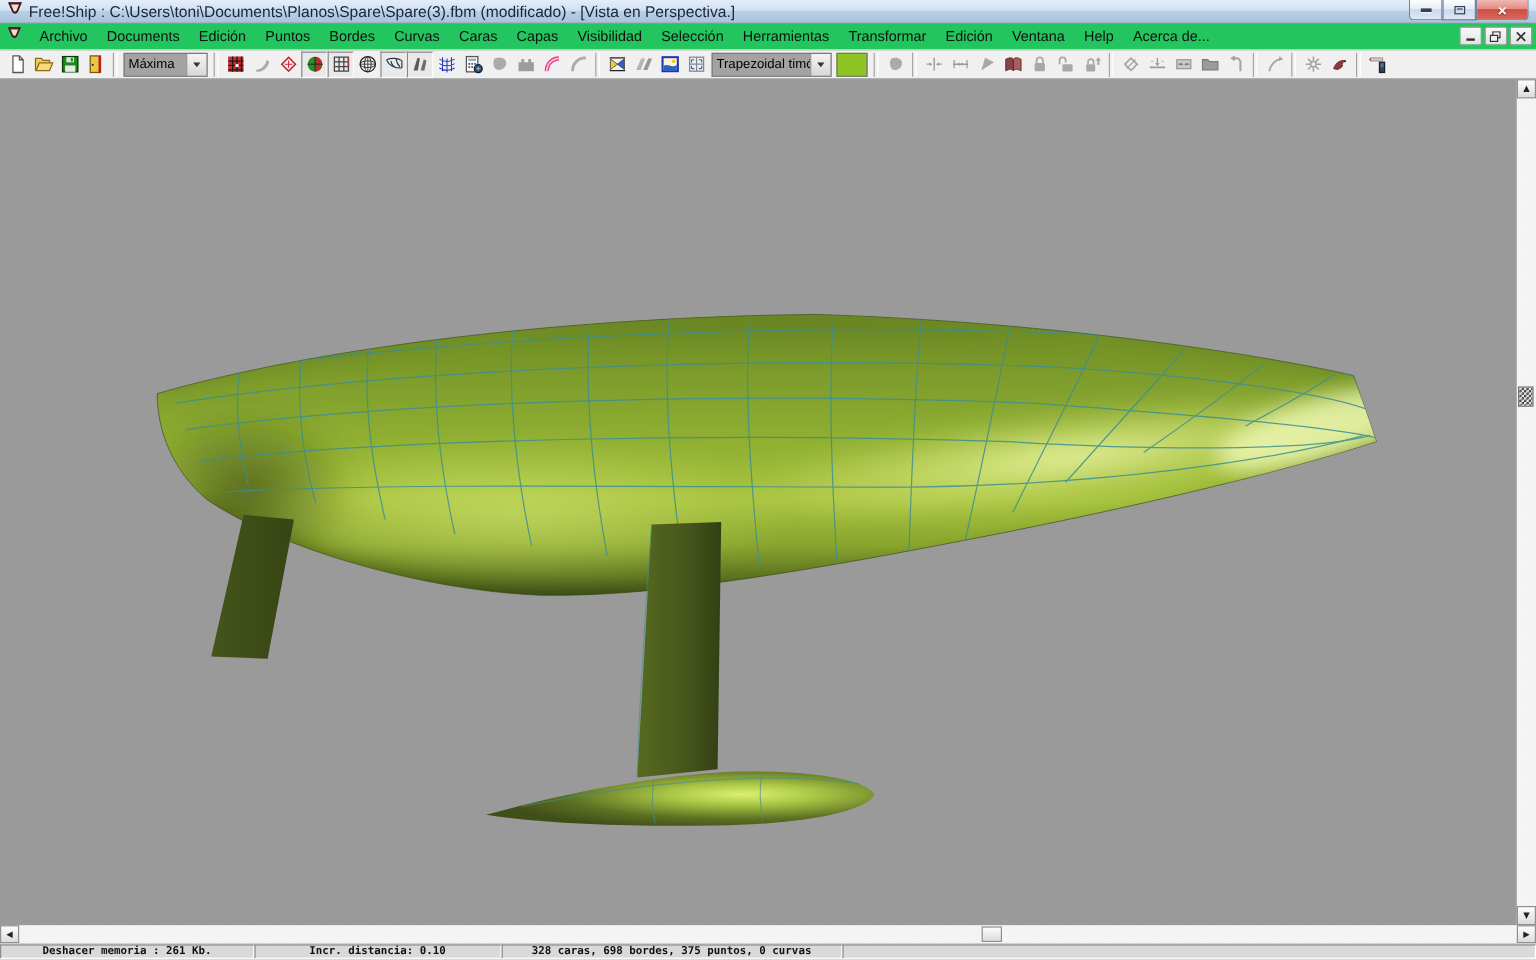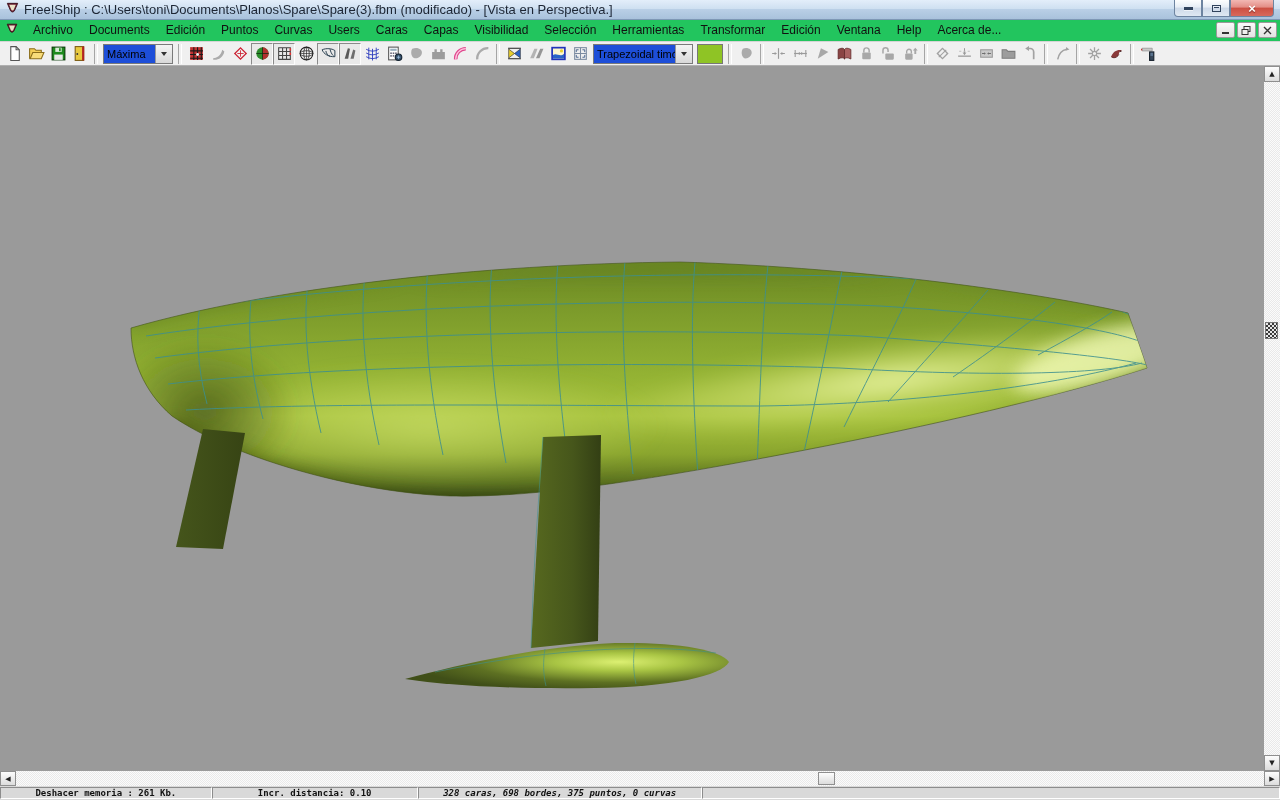--- a/index.html
+++ b/index.html
@@ -32,21 +32,21 @@
   .mdibtn{width:19px;height:16px;background:linear-gradient(#fafafa,#e2e2e2);
     border:1px solid #9a9a9a;border-radius:2px;display:flex;align-items:center;justify-content:center;box-sizing:border-box;}
   .mdibtn svg{display:block}
   
   .toolbar{position:absolute;left:0;top:42px;width:1280px;height:24px;background:#f0f0f0;
     border-bottom:1px solid #b0b0b0;display:flex;align-items:center;padding-left:3px;box-sizing:border-box;}
   .tbtn{width:22px;height:22px;display:flex;align-items:center;justify-content:center;flex:0 0 auto;
     border:1px solid transparent;box-sizing:border-box;}
   .tbtn.pressed{border:1px solid;border-color:#8a8a8a #fdfdfd #fdfdfd #8a8a8a;background:#e9e9e9;}
   .tsep{flex:0 0 auto;width:2px;height:20px;margin:0 3px;border-left:1px solid #a5a5a5;border-right:1px solid #ffffff;}
-  .combo{flex:0 0 auto;height:20px;background:#1d4ed8;border:1px solid #7a7a7a;box-sizing:border-box;
+  .combo{flex:0 0 auto;height:20px;background:#a3a3a3;border:1px solid #7a7a7a;box-sizing:border-box;
     display:flex;align-items:center;margin:0 2px;}
   .combo .cval{font-size:11px;color:#000;padding:0 3px;white-space:nowrap;overflow:hidden;flex:1;}
   .combo .cbtn{width:16px;height:18px;background:linear-gradient(#f4f4f4,#d8d8d8);
     border-left:1px solid #9a9a9a;display:flex;align-items:center;justify-content:center;flex:0 0 auto;}
   .combo .cbtn:after{content:"";width:0;height:0;border:3.5px solid transparent;border-top:4.5px solid #333;margin-top:4px;}
   .swatch{flex:0 0 auto;width:26px;height:20px;margin:0 2px;border:1px solid #777;box-sizing:border-box;}
   
   .client{position:absolute;left:0;top:66px;width:1280px;height:720px;}
   .viewport{position:absolute;left:0;top:0;width:1264px;height:705px;background:#9a9a9a;overflow:hidden;}
   .viewport svg{display:block}
@@ -102,22 +102,22 @@
     <svg width="14" height="14" viewBox="0 0 16 16">
         <path d="M2.5 2.5 h11 L10 10.5 a2.3 2.3 0 0 1 -4 0 Z" fill="#6e1f33" stroke="#3a0f1a" stroke-width="1"></path>
         <path d="M4.5 4 h7 L9.3 9.3 a1.5 1.5 0 0 1 -2.6 0 Z" fill="#e9e3c8"></path>
       </svg>
   </span>
   <div id="menu-items" style="display:flex">
       <span class="mitem">Archivo</span>
       <span class="mitem">Documents</span>
       <span class="mitem">Edición</span>
       <span class="mitem">Puntos</span>
+      <span class="mitem">Bordes</span>
       <span class="mitem">Curvas</span>
-      <span class="mitem">Users</span>
       <span class="mitem">Caras</span>
       <span class="mitem">Capas</span>
       <span class="mitem">Visibilidad</span>
       <span class="mitem">Selección</span>
       <span class="mitem">Herramientas</span>
       <span class="mitem">Transformar</span>
       <span class="mitem">Edición</span>
       <span class="mitem">Ventana</span>
       <span class="mitem">Help</span>
       <span class="mitem">Acerca de...</span>
@@ -521,15 +521,15 @@
   <div class="hscroll track">
     <div class="sbtn" style="left:0;top:0;width:16px;height:15px;">◀</div>
     <div class="hthumb" style="left:818px;"></div>
     <div class="sbtn" style="right:0;top:0;width:16px;height:15px;">▶</div>
   </div>
 </div>
 
 <div class="statusbar" id="statusbar">
     <div class="spanel" style="width: 216px;">Deshacer memoria : 261 Kb.</div>
     <div class="spanel" style="width: 210px;">Incr. distancia: 0.10</div>
-    <div class="spanel" style="width: 290px; font-style: italic;">328 caras, 698 bordes, 375 puntos, 0 curvas</div>
+    <div class="spanel" style="width: 290px;">328 caras, 698 bordes, 375 puntos, 0 curvas</div>
     <div class="spanel" style="width: 590px;"></div>
   </div>
 
 </body></html>

